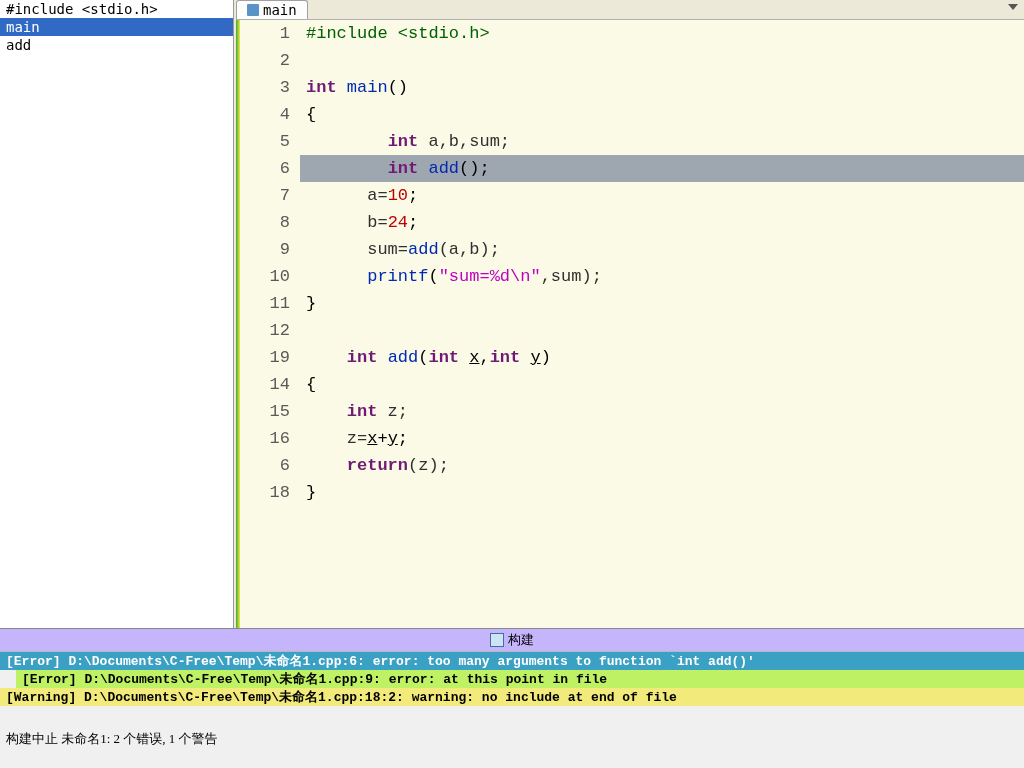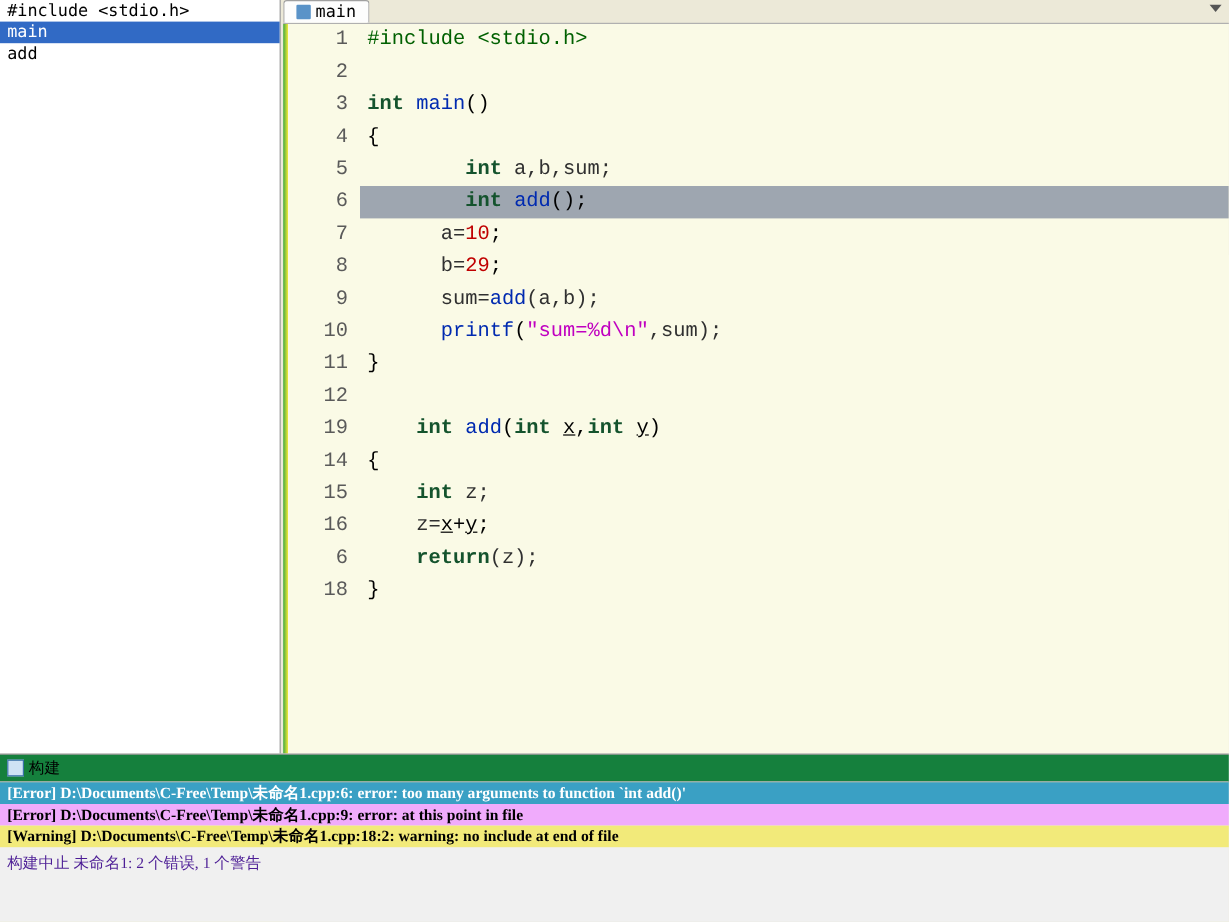--- a/index.html
+++ b/index.html
@@ -16,37 +16,37 @@
   
   .editor { position:absolute; left:236px; top:20px; right:0; height:608px; background:#fafae6; font-family:Consolas,"Courier New",monospace; font-size:17px; line-height:27px; }
   .gutter-border { position:absolute; left:0; top:0; width:4px; height:100%; background:linear-gradient(to right,#3fa83f,#f5e93a); }
   .code-area { position:absolute; left:4px; right:0; top:0; bottom:0; overflow:hidden; }
   .line { display:flex; }
   .lineno { width:60px; text-align:right; padding-right:10px; color:#5a5a5a; user-select:none; }
   .code { flex:1; white-space:pre; padding-left:6px; position:relative; }
   .line.hl .code { background:#9ea6b0; }
   .line.hl .code::after{content:"";position:absolute;left:0;right:0;top:0;bottom:0;}
   .tok-pp{color:#006000;}
-  .tok-kw{color:#14532d;font-weight:bold;}
+  .tok-kw{color:#701a75;font-weight:bold;}
   .tok-fn{color:#002ab0;}
   .tok-num{color:#c00000;}
   .tok-str{color:#c000c0;}
   .tok-id{color:#303030;}
   .scrolltrack { position:absolute; left:236px; bottom:0; right:16px; height:16px; background:#e8e8e8; border-top:1px solid #b0b0b0; }
   .scrolltrack .thumb{ position:absolute; left:16px; top:2px; height:12px; width:120px; background:#c7c7c7; border:1px solid #9a9a9a; border-radius:2px;}
   
   .buildpanel { position:absolute; left:0; right:0; top:628px; bottom:0; background:#f0f0f0; border-top:1px solid #888; font-family:"SimSun",Consolas,monospace; font-size:13px; }
-  .build-hdr { display:flex; align-items:center; gap:4px; padding:2px 6px; background:#15803d; border-bottom:1px solid #b8b8b8;}
+  .build-hdr { display:flex; align-items:center; gap:4px; padding:2px 6px; background:#c4b5fd; border-bottom:1px solid #b8b8b8;justify-content:center;}
   .build-hdr-icon{width:14px;height:14px;display:inline-block;border:1px solid #3a72a8;background:#cfe3f4;}
-  .msgs { font-family:Liberation Serif, serif; font-weight:bold; }
+  .msgs { font-family:Liberation Mono, monospace; font-weight:bold; }
   .msg{ padding:0 6px; white-space:nowrap; overflow:hidden; }
   .msg-blue{ background:#3aa0c4; color:#fff;}
-  .msg-pink{ background:#f0abfc; color:#000;}
+  .msg-pink{ background:#bef264; color:#000;margin-left:16px;}
   .msg-yellow{ background:#f2ea7a; color:#000;}
-  .summary{ padding:4px 6px; color:#4c1d95; font-family:"SimSun","Microsoft YaHei";}
+  .summary{ padding:4px 6px; color:#000000; font-family:"SimSun","Microsoft YaHei";margin-top:20px;}
   u{text-decoration:underline;}
 </style>
 </head>
 <body>
 
 <div class="tabstrip">
   <div class="tab">
     <span class="tab-icon"></span>
     <span>main</span>
   </div>
@@ -85,21 +85,21 @@
       <div class="line hl">
         <div class="lineno">6</div>
         <div class="code"><span>        </span><span class="tok-kw">int</span><span> </span><span class="tok-fn">add</span><span>();</span></div>
       </div>
       <div class="line">
         <div class="lineno">7</div>
         <div class="code"><span class="tok-id">      a=</span><span class="tok-num">10</span><span>;</span></div>
       </div>
       <div class="line">
         <div class="lineno">8</div>
-        <div class="code"><span class="tok-id">      b=</span><span class="tok-num">29</span><span>;</span></div>
+        <div class="code"><span class="tok-id">      b=</span><span class="tok-num">24</span><span>;</span></div>
       </div>
       <div class="line">
         <div class="lineno">9</div>
         <div class="code"><span class="tok-id">      sum=</span><span class="tok-fn">add</span><span class="tok-id">(a,b);</span></div>
       </div>
       <div class="line">
         <div class="lineno">10</div>
         <div class="code"><span>      </span><span class="tok-fn">printf</span><span>(</span><span class="tok-str">"sum=%d\n"</span><span class="tok-id">,sum);</span></div>
       </div>
       <div class="line">

